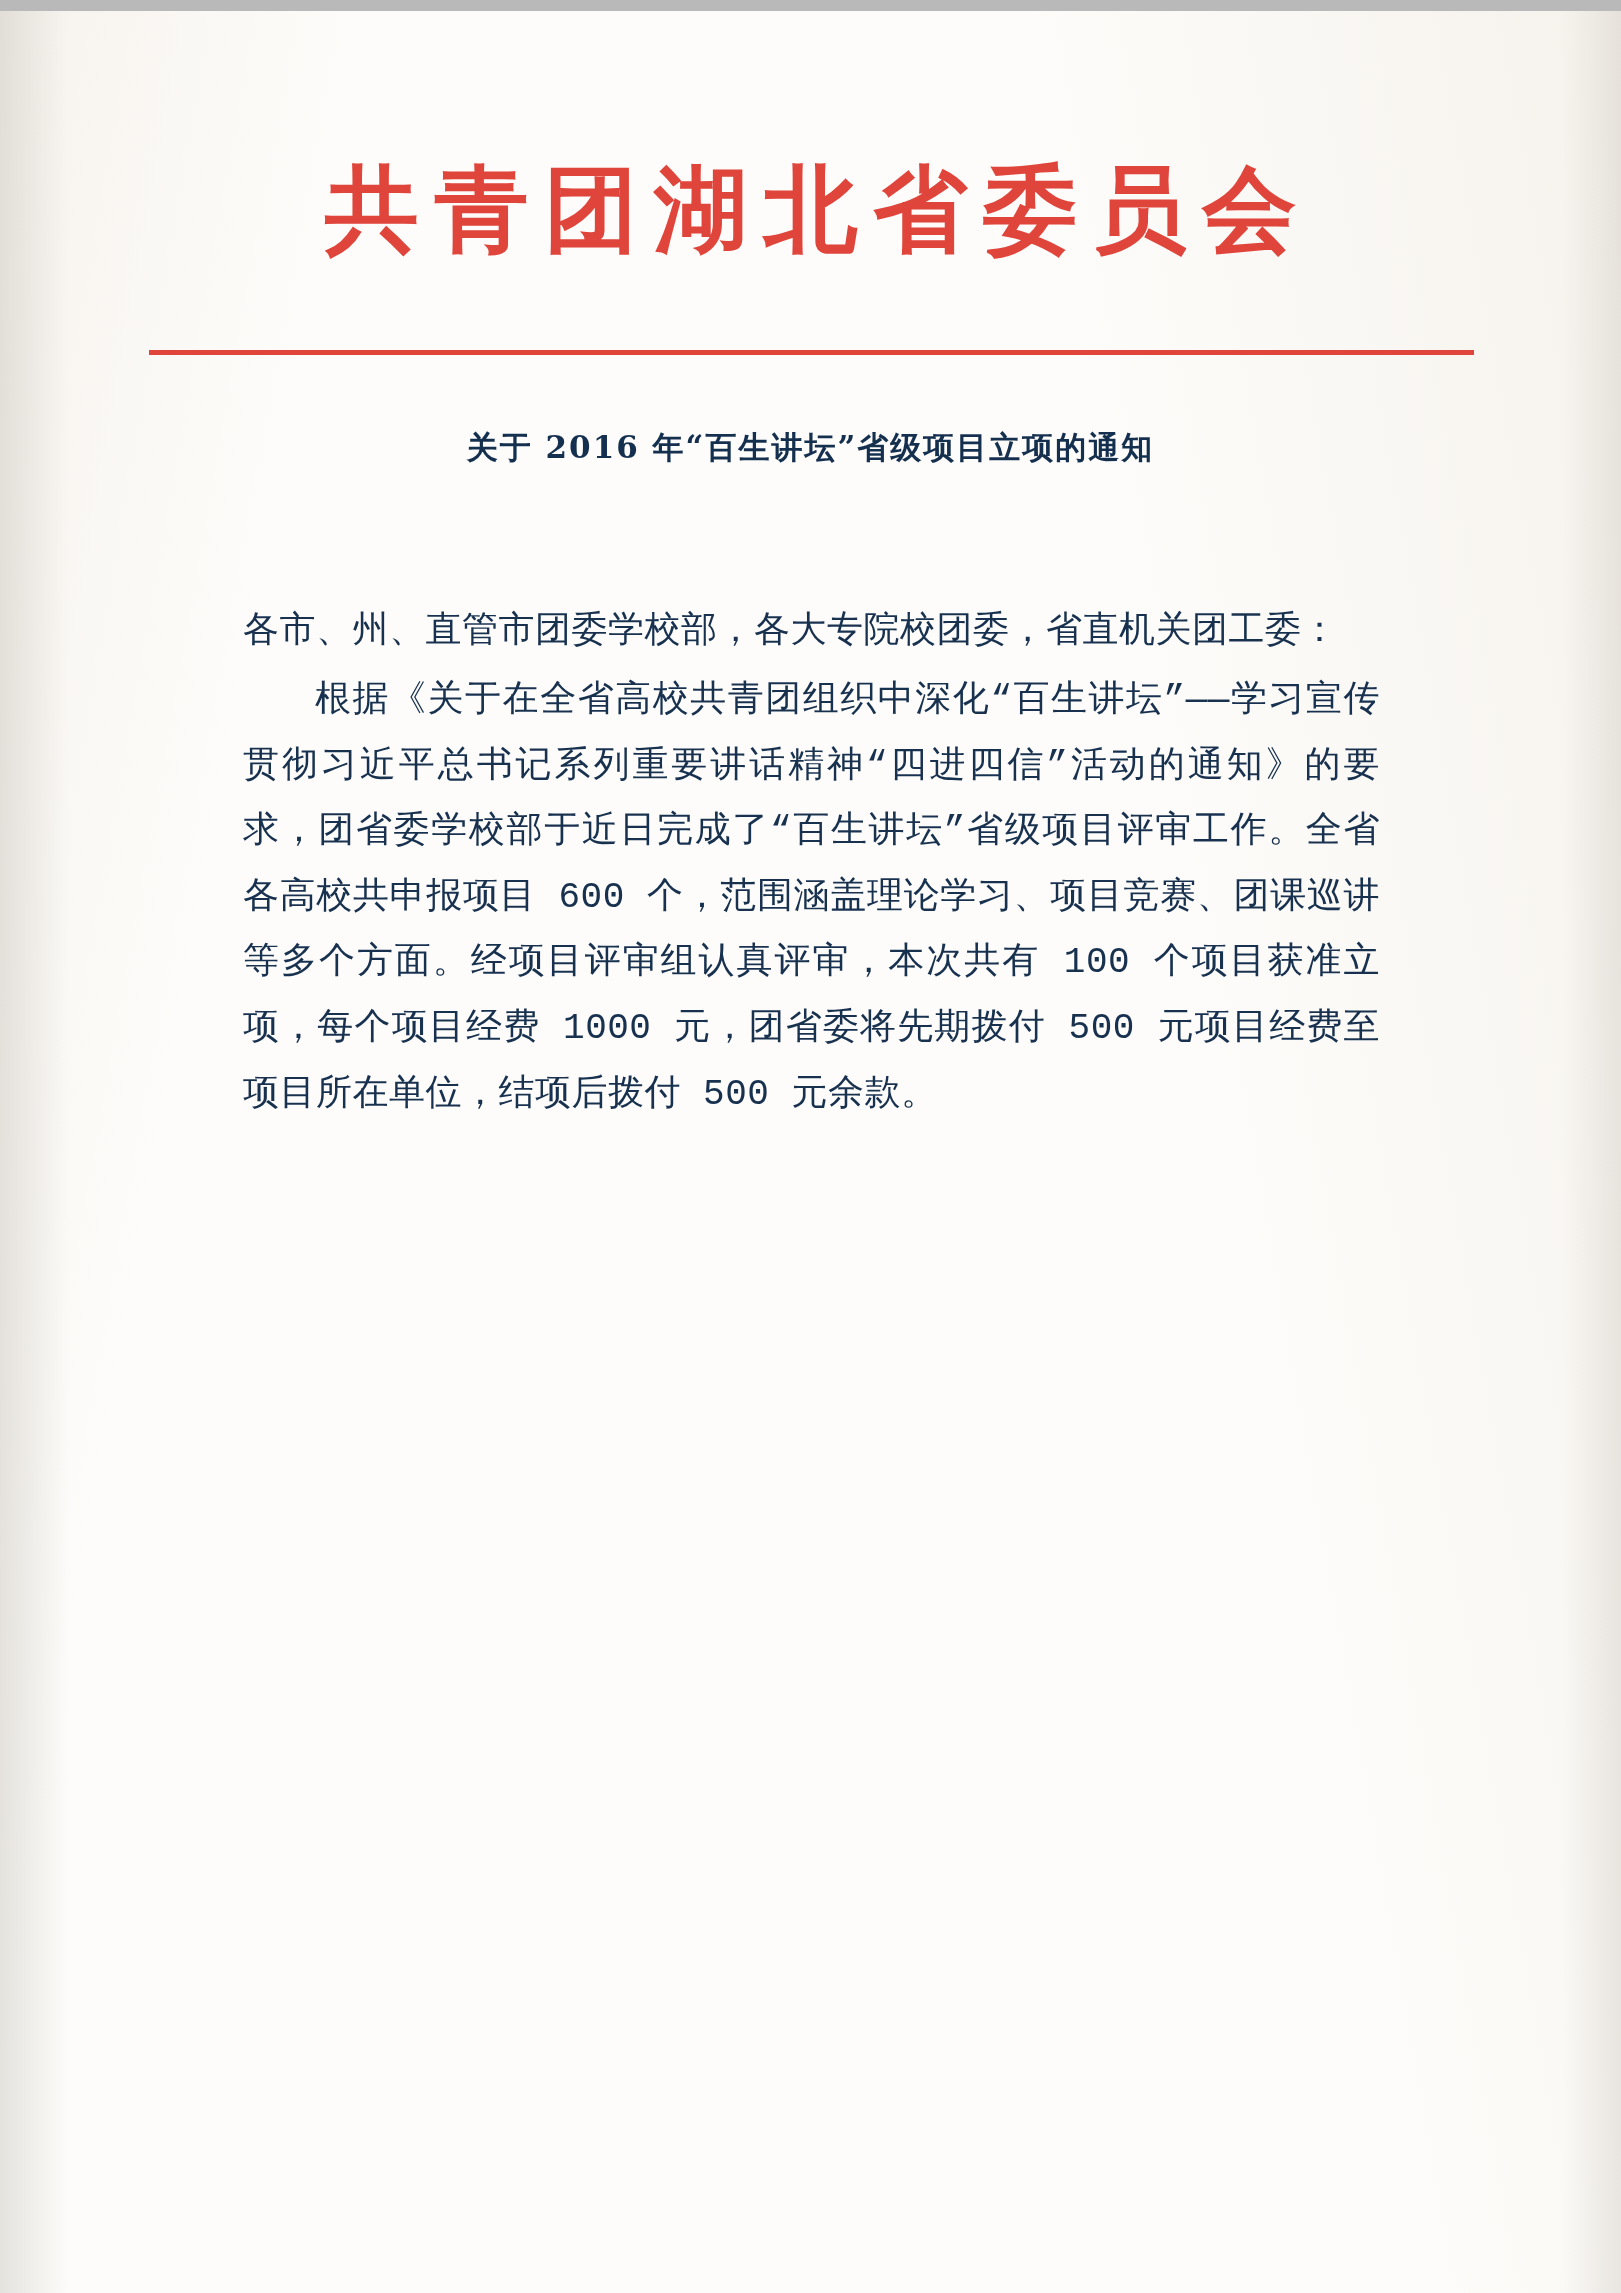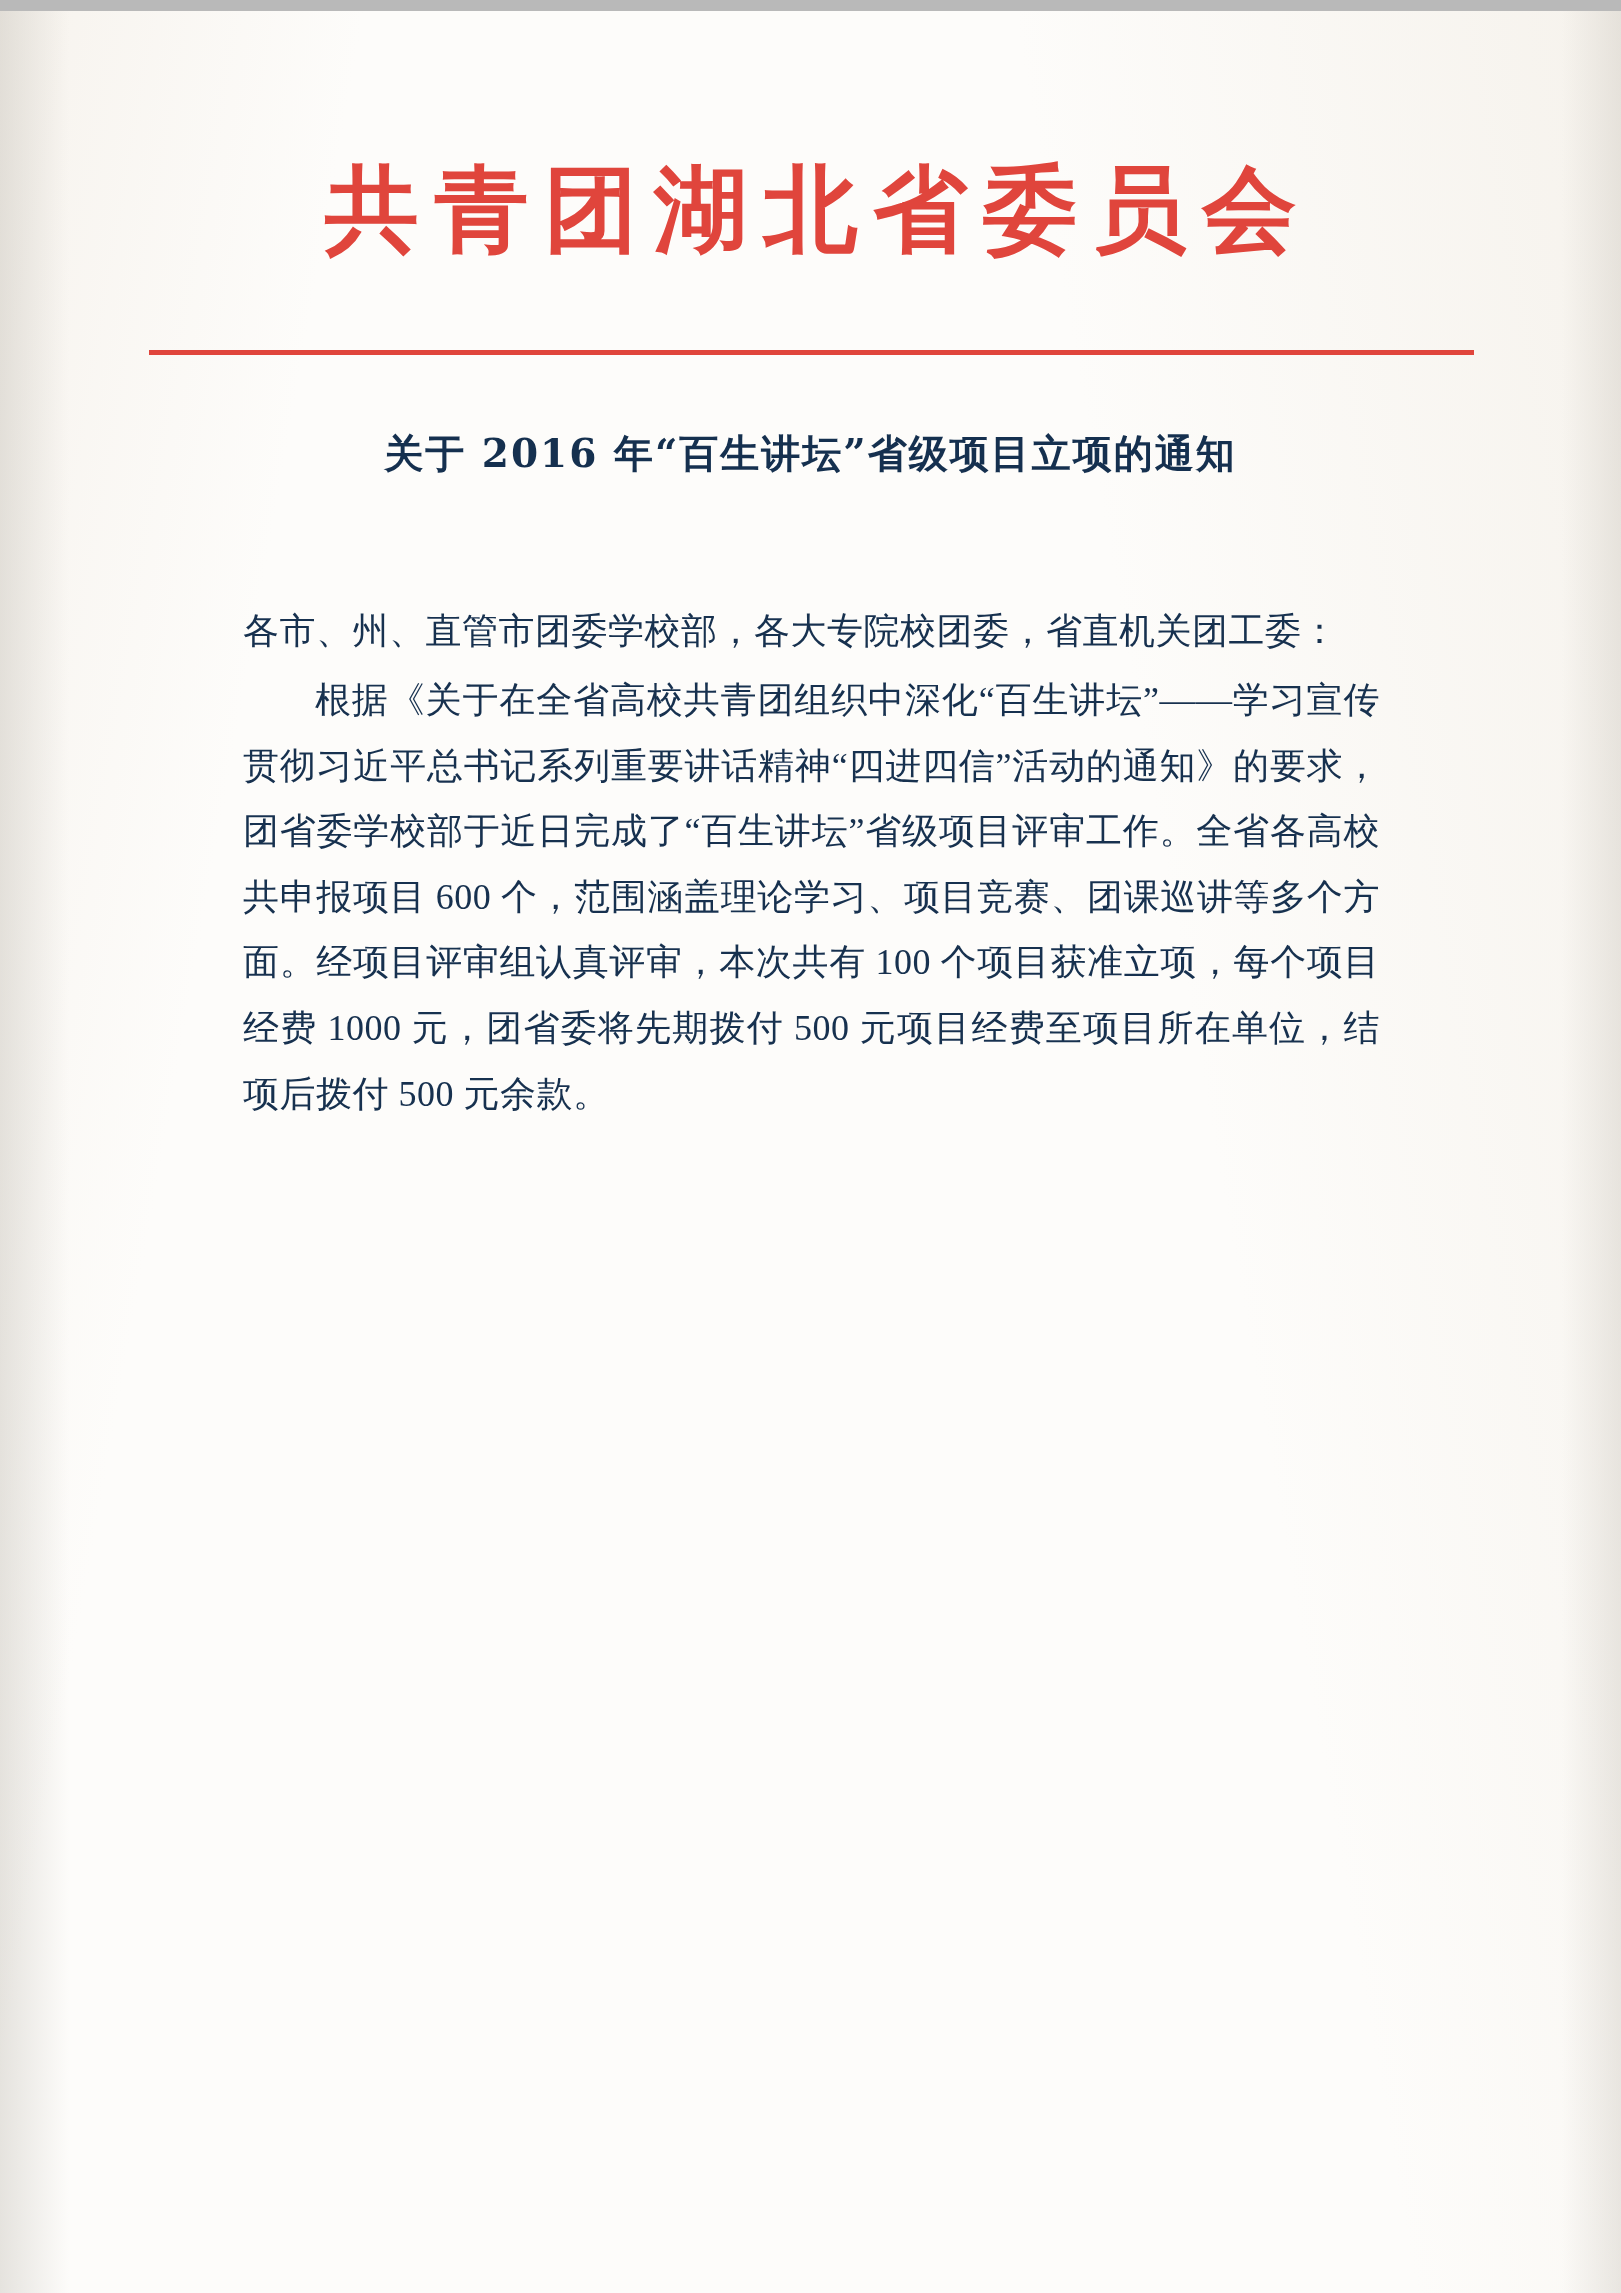--- a/index.html
+++ b/index.html
@@ -65,39 +65,40 @@
   }
 
   .doc-title {
     position: absolute;
     top: 416px;
     left: 0;
     width: 100%;
     text-align: center;
     font-family: "DejaVu Serif", "Liberation Serif", serif;
     font-weight: bold;
-    font-size: 39px;
+    font-size: 31px;
     letter-spacing: 2px;
     color: #15304f;
     white-space: nowrap;
   }
 
   .body-block {
     position: absolute;
     top: 588px;
     left: 243px;
     width: 1137px;
     color: #17314f;
     font-size: 36px;
     line-height: 1.82;
     letter-spacing: 0.5px;
     text-align: justify;
   }
   .body-block p {
     margin: 0 0 3.9px 0;
+    font-family: Liberation Mono, monospace;
   }
   .indent {
     text-indent: 2em;
   }
 </style>
 </head>
 <body>
 
 <div id="page">
 

